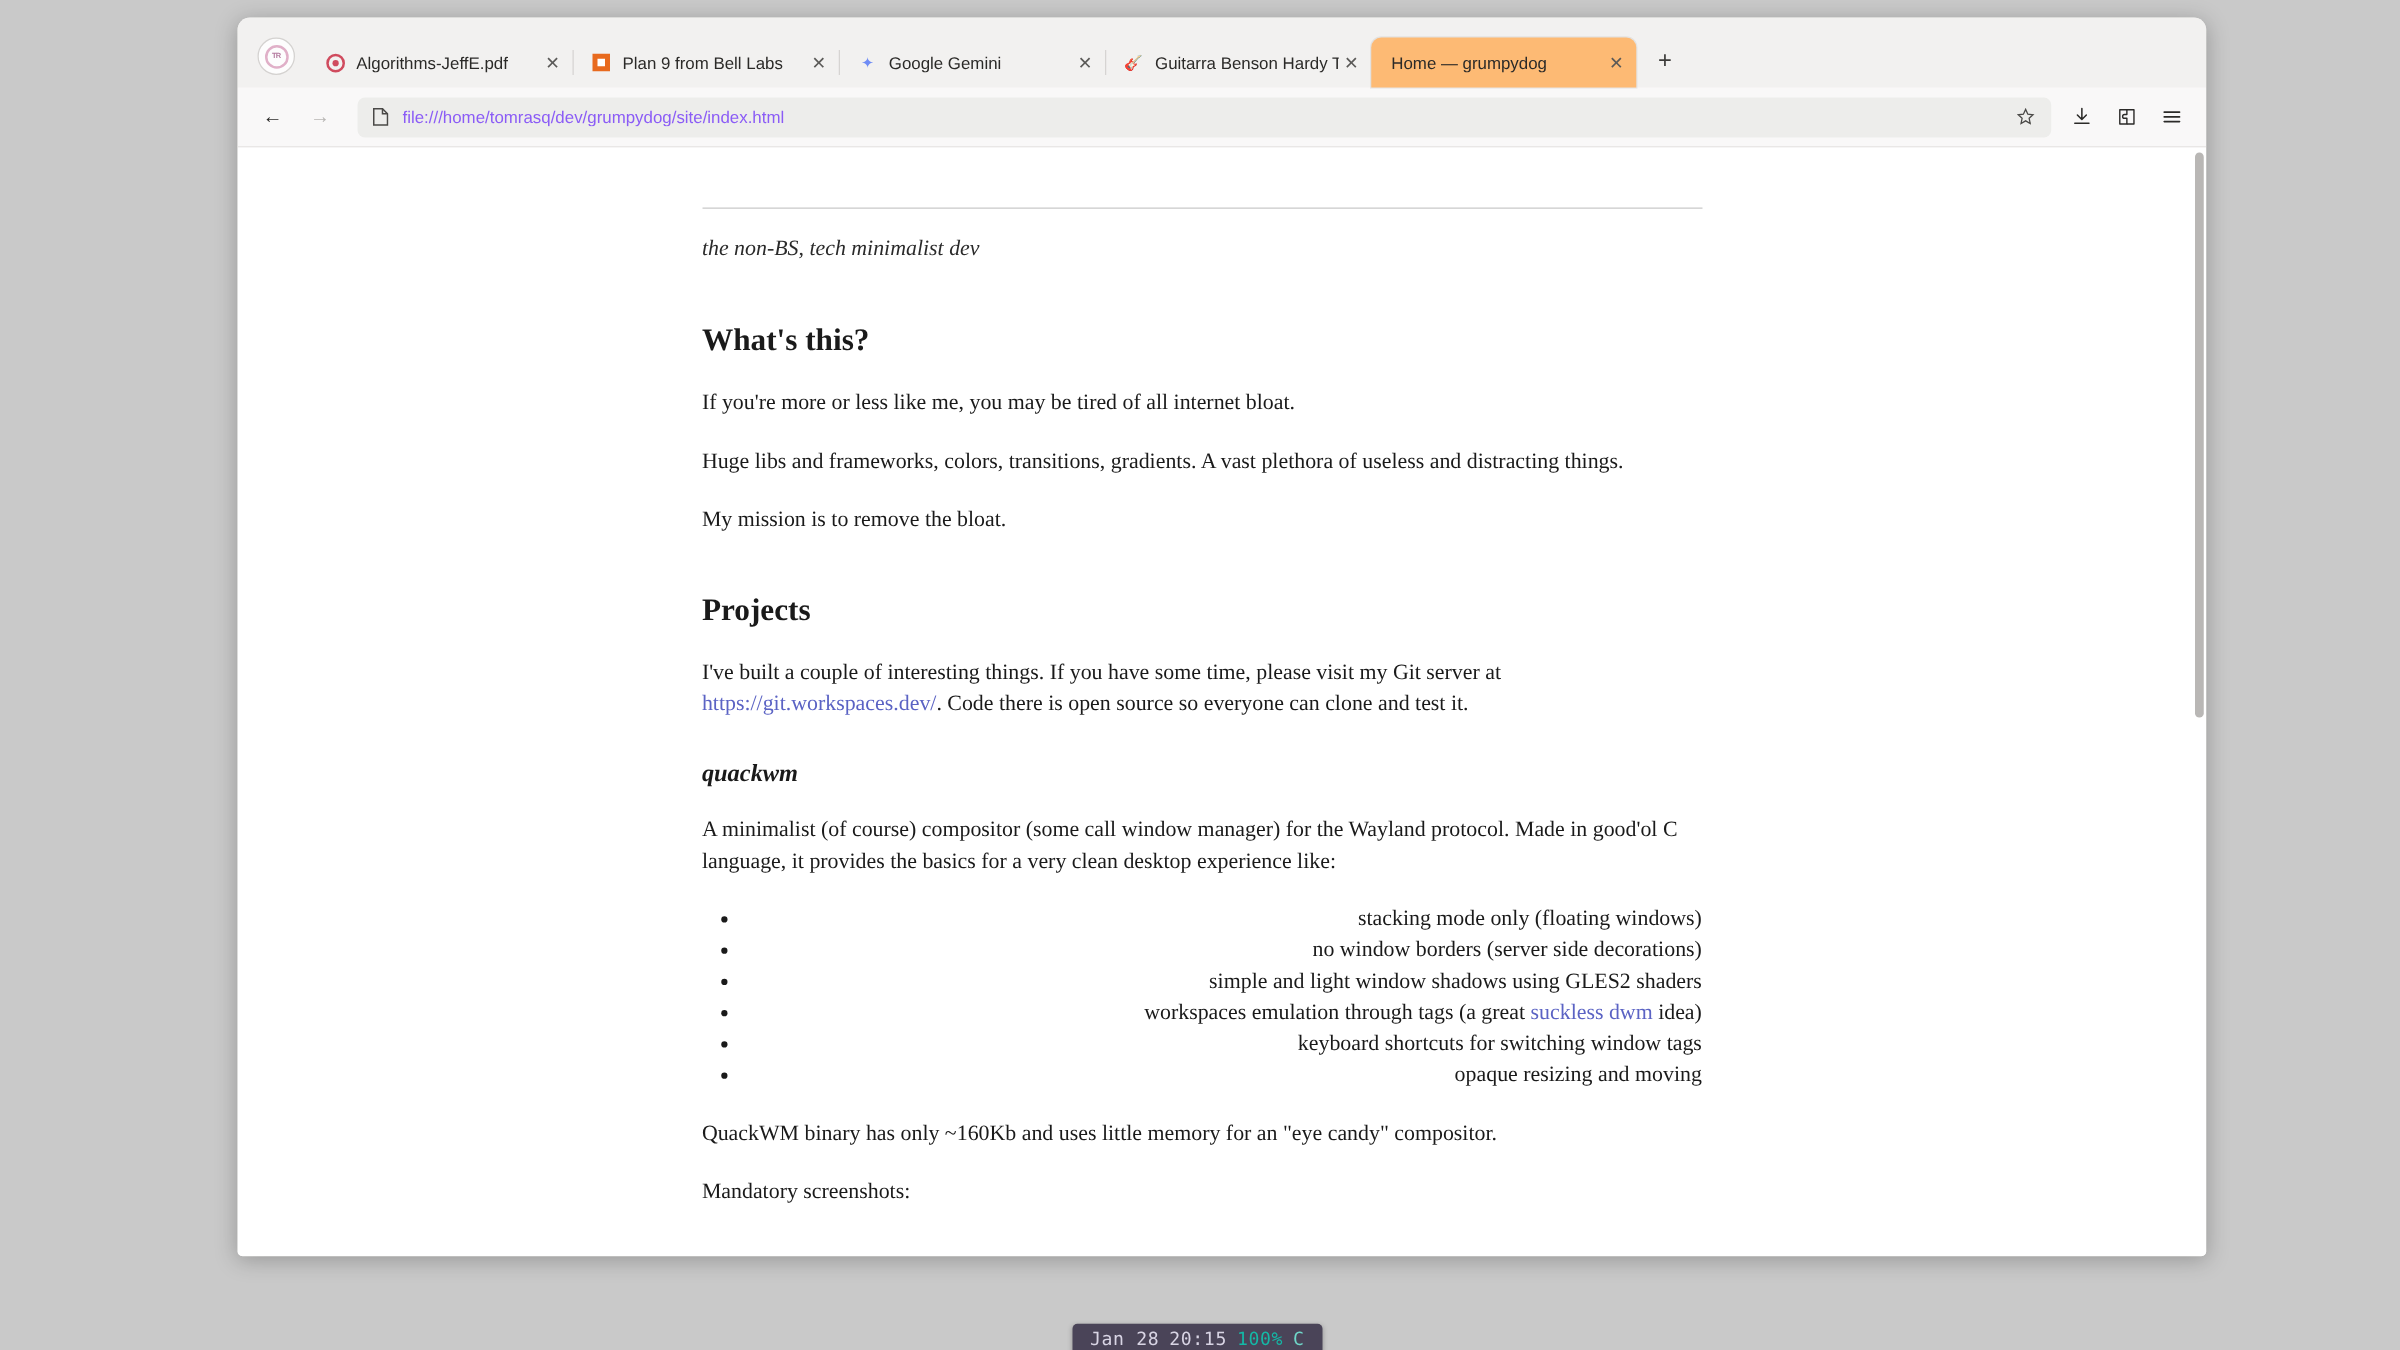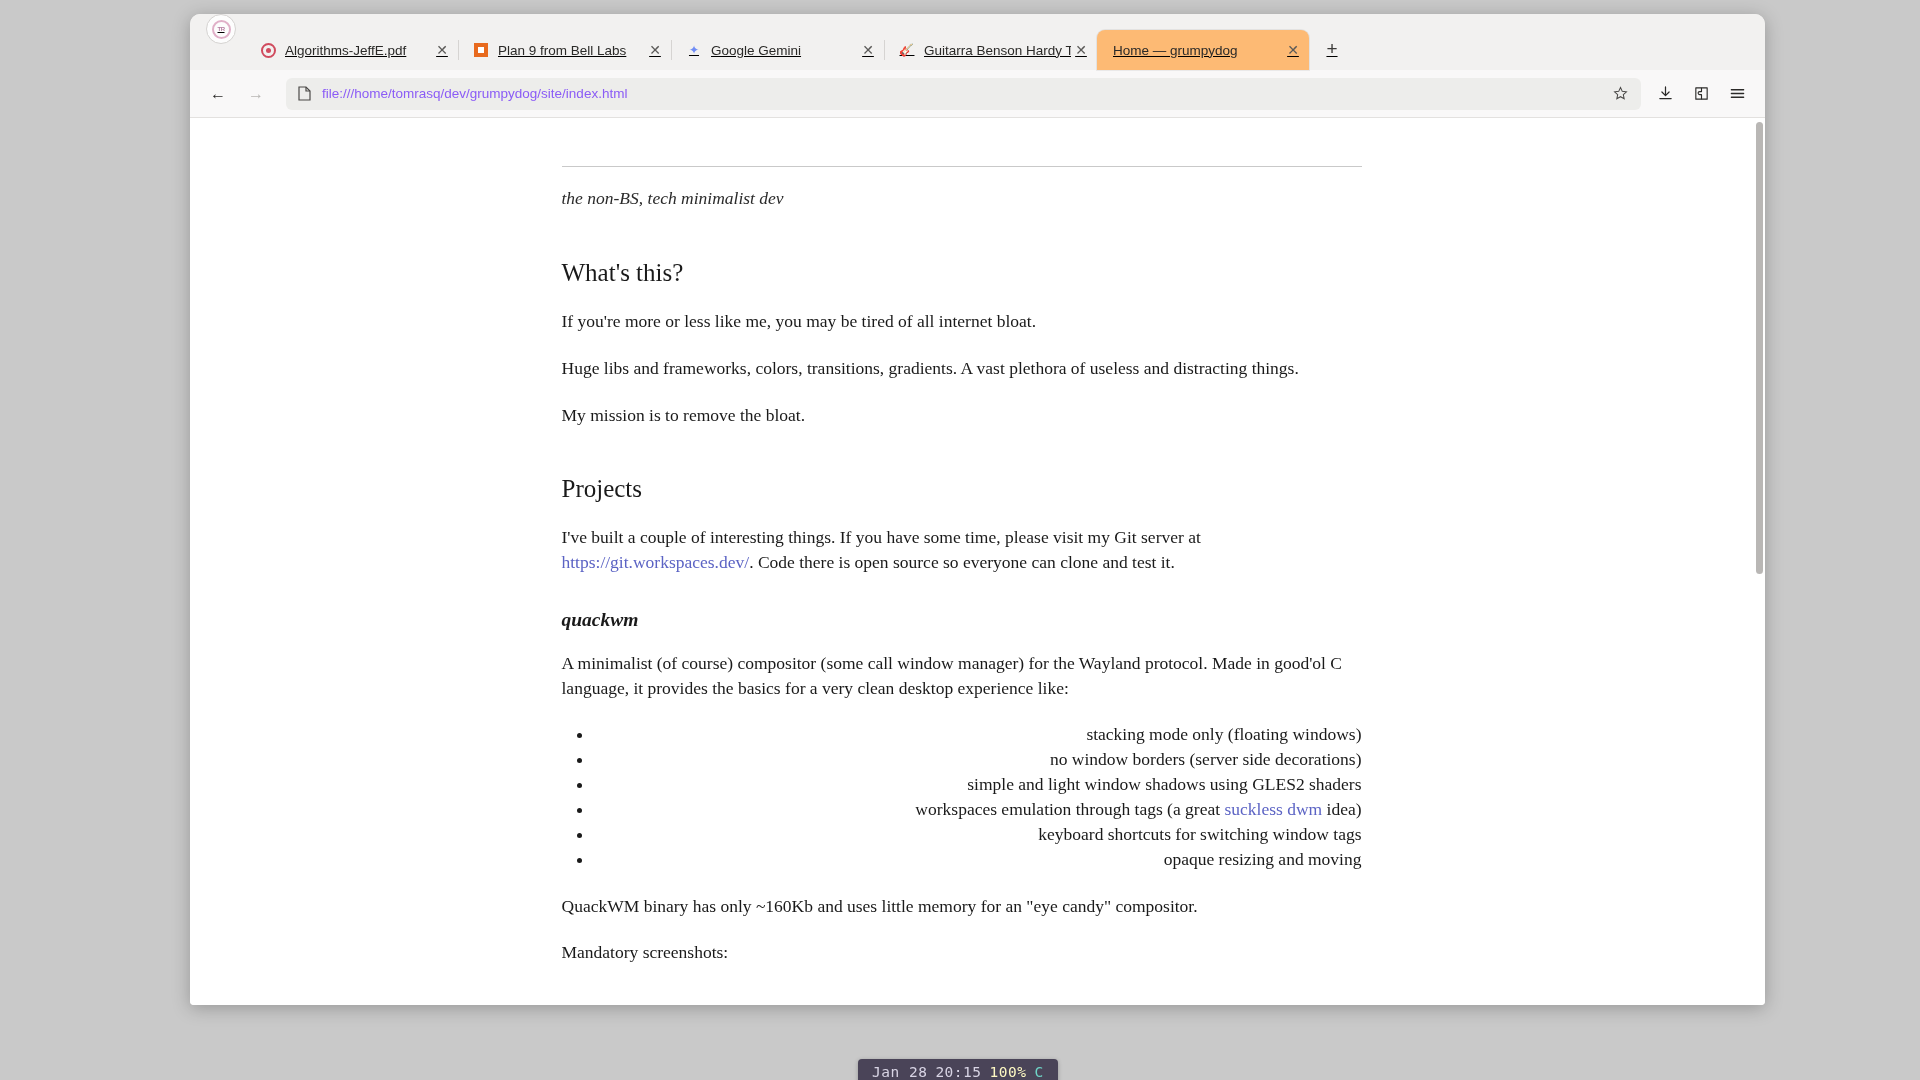--- a/index.html
+++ b/index.html
@@ -32,24 +32,23 @@
     overflow: hidden;
     display: flex;
     flex-direction: column;
   }
 
   
   .tabstrip {
     height: 56px;
     background: #f2f1f0;
     display: flex;
-    align-items: flex-start;
+    align-items: flex-end;
     padding: 0 6px 0 8px;
     flex: 0 0 auto;
-    text-decoration: underline;
   }
   .profile-btn {
     width: 30px; height: 30px;
     border-radius: 50%;
     background: #fdfdfd;
     border: 1px solid #d4d2d0;
     margin: 0 10px 10px 8px;
     display: flex; align-items: center; justify-content: center;
     flex: 0 0 auto;
     cursor: pointer;
@@ -243,21 +242,21 @@
     margin: 0 0 19px 0;
   }
   .content .tagline {
     font-style: italic;
     font-size: 17.5px;
     margin: 0 0 48px 0;
     color: #2a2a2a;
   }
   .content h2 {
     font-size: 25px;
-    font-weight: normal;
+    font-weight: bold;
     margin: 0 0 22px 0;
   }
   .content h3 {
     font-size: 19.5px;
     font-weight: bold;
     font-style: italic;
     margin: 34px 0 20px 0;
   }
   .content p {
     font-size: 17.5px;
@@ -302,21 +301,21 @@
     padding: 5px 14px;
     font-family: "DejaVu Sans Mono", monospace;
     font-size: 14.5px;
     letter-spacing: 0.5px;
     display: flex;
     gap: 8px;
     align-items: center;
     box-shadow: 0 1px 4px rgba(0,0,0,0.25);
   }
   #statusbar .dt { color: #d8d4e4; }
-  #statusbar .bat { color: #fef9c3; }
+  #statusbar .bat { color: #14b8a6; }
   #statusbar .batc { color: #6fd6c8; }
 </style>
 </head>
 <body>
 
 <div id="desktop">
 
   <div id="browser">
 
     <div class="tabstrip">

